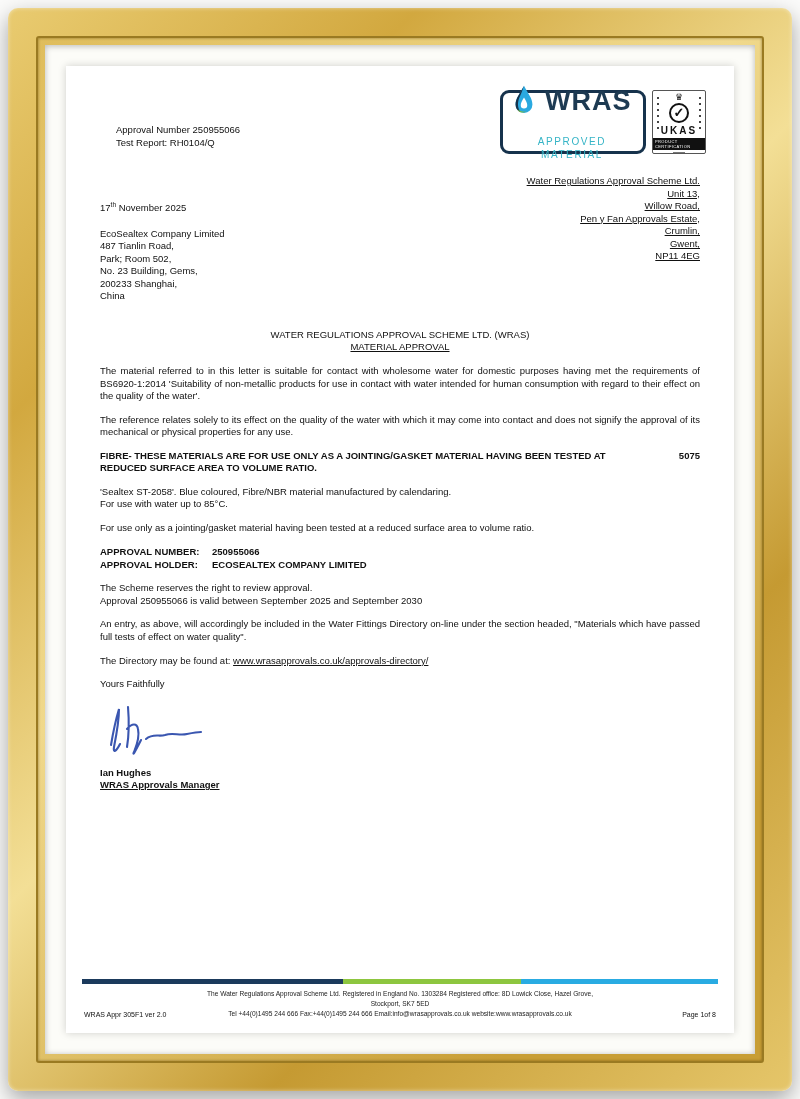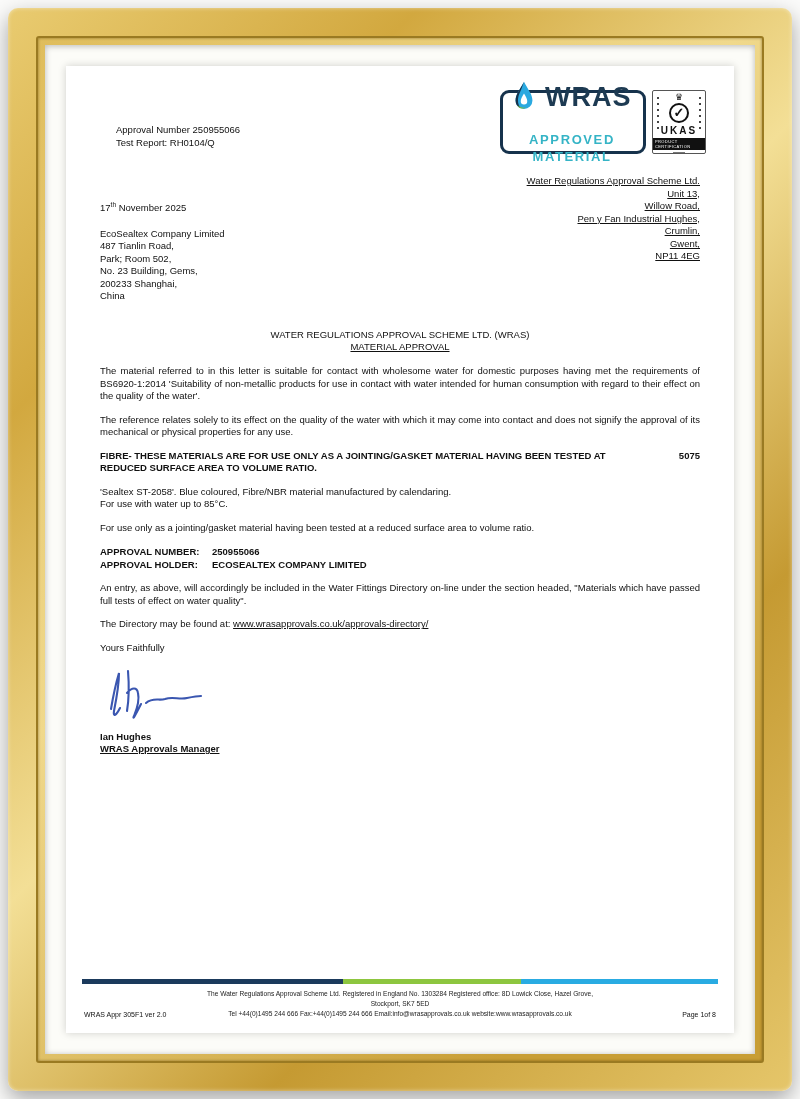--- a/index.html
+++ b/index.html
@@ -13,21 +13,21 @@
   .paper { position:relative; width:100%; height:100%; background:#fff; box-shadow:0 0 8px rgba(0,0,0,.18);
            padding:58px 34px 14px 34px; display:flex; flex-direction:column; font-size:9.5px; line-height:1.32; color:#111; }
 
   
   .ref-block { margin-left:16px; }
   .logo-wrap { position:absolute; top:24px; right:28px; display:flex; align-items:stretch; gap:6px; }
   .wras-box { border:3px solid #16324c; border-radius:9px; background:#fff; padding:5px 10px 4px 8px;
               display:flex; flex-direction:column; justify-content:center; width:146px; height:64px; }
   .wras-row { display:flex; align-items:center; gap:8px; }
   .wras-word { font-size:27px; font-weight:bold; color:#1d3a52; letter-spacing:1px; }
-  .wras-sub { font-size:13px; font-weight:bold; color:#35b4c6; letter-spacing:1.6px; margin-top:16px; text-align:center; }
+  .wras-sub { font-size:10px; font-weight:normal; color:#35b4c6; letter-spacing:1.6px; margin-top:16px; text-align:center; }
   .ukas-box { position:relative; border:1px solid #555; border-radius:2px; background:#fff; width:54px; height:64px;
               display:flex; flex-direction:column; align-items:center; padding-top:2px; }
   .ukas-crown { font-size:9px; line-height:9px; color:#111; }
   .ukas-circle { width:20px; height:20px; border:2.5px solid #111; border-radius:50%; display:flex; align-items:center; justify-content:center;
                  font-size:13px; font-weight:bold; color:#111; margin-top:1px; }
   .ukas-word { font-size:10px; font-weight:bold; letter-spacing:2px; color:#111; margin-top:1px; }
   .ukas-bar { background:#111; color:#fff; font-size:4px; line-height:5px; padding:1px 2px; letter-spacing:.4px; margin-top:1px; }
   .ukas-num { width:12px; height:2px; background:#777; margin-top:2px; }
   .ukas-dots { position:absolute; top:6px; bottom:20px; width:2px;
                background-image:repeating-linear-gradient(#444 0 2px, transparent 2px 6px); }
@@ -113,21 +113,21 @@
                 <div>Park; Room 502,</div>
                 <div>No. 23 Building, Gems,</div>
                 <div>200233 Shanghai,</div>
                 <div>China</div>
               </div>
       </div>
       <div class="sender">
               <div>Water Regulations Approval Scheme Ltd.</div>
               <div>Unit 13,</div>
               <div>Willow Road,</div>
-              <div>Pen y Fan Industrial Hughes,</div>
+              <div>Pen y Fan Approvals Estate,</div>
               <div>Crumlin,</div>
               <div>Gwent,</div>
               <div>NP11 4EG</div>
             </div>
     </div>
 
     <div class="title-block">
       <div>WATER REGULATIONS APPROVAL SCHEME LTD. (WRAS)</div>
       <div class="title-u">MATERIAL APPROVAL</div>
     </div>
@@ -154,20 +154,24 @@
       <div class="appr-line">
         <span class="appr-label">APPROVAL NUMBER:</span>
         <span>250955066</span>
       </div>
       <div class="appr-line">
         <span class="appr-label">APPROVAL HOLDER:</span>
         <span>ECOSEALTEX COMPANY LIMITED</span>
       </div>
     </div>
 
+    <div class="para">
+      <div>The Scheme reserves the right to review approval.</div>
+      <div>Approval 250955066 is valid between September 2025 and September 2030</div>
+    </div>
 
     <div class="para just">An entry, as above, will accordingly be included in the Water Fittings Directory on-line under the section headed, "Materials which have passed full tests of effect on water quality".</div>
 
     <div class="para">
       <span>The Directory may be found at: </span><a href="#" class="dir-link">www.wrasapprovals.co.uk/approvals-directory/</a>
     </div>
 
     <div class="para">Yours Faithfully</div>
 
     <svg class="sig-svg" width="120" height="62" viewBox="0 0 120 62">

